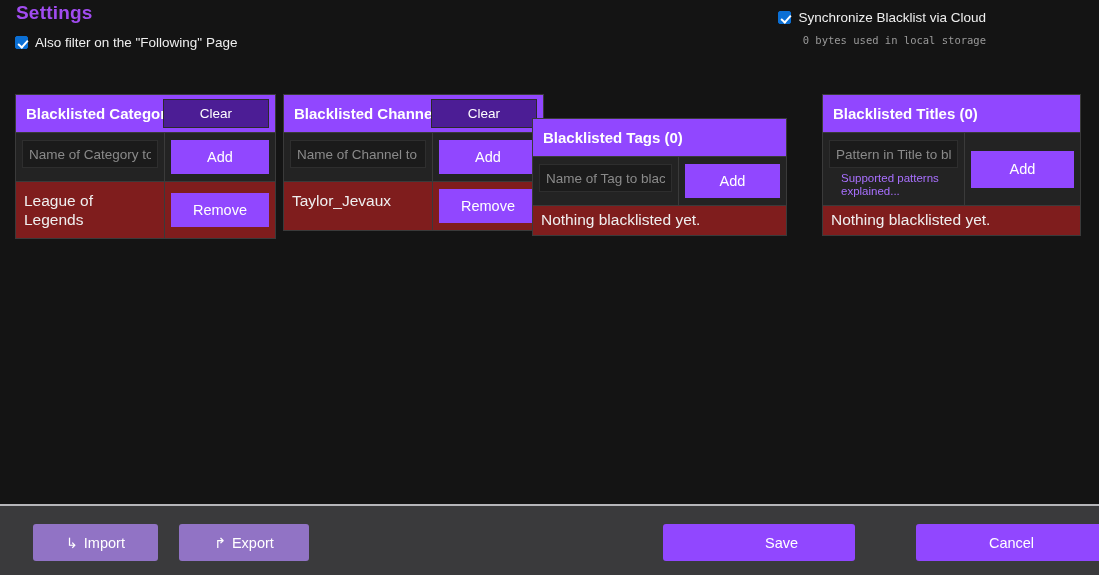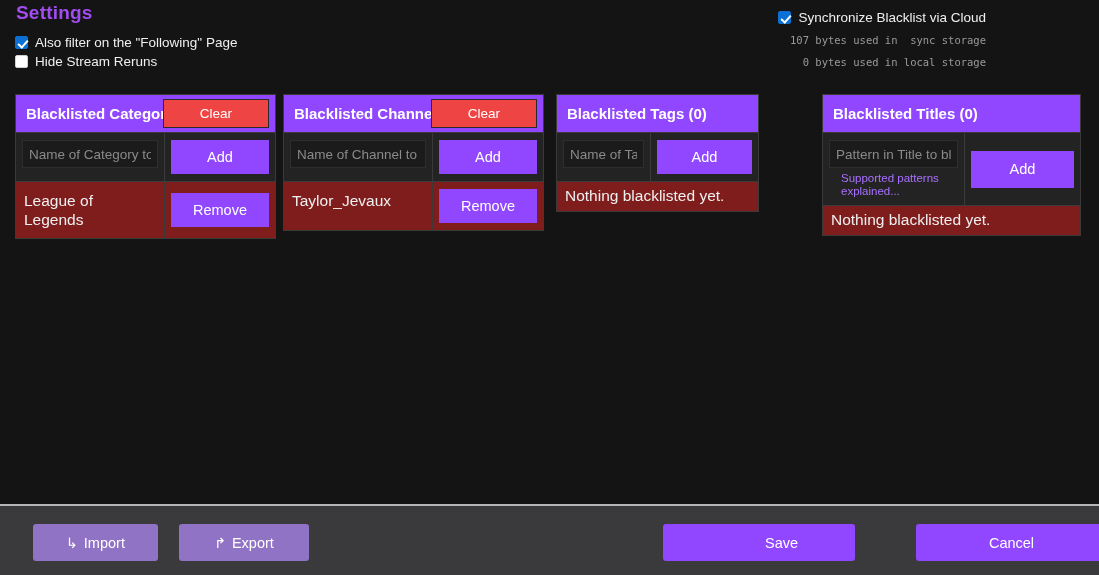--- a/index.html
+++ b/index.html
@@ -50,35 +50,35 @@
   
   .panels { position: absolute; left: 0; top: 94px; width: 1099px; }
 
   .panel {
     position: absolute; top: 0;
     border: 1px solid #3a3a3a;
     background: #121212;
   }
   .panel.p1 { left: 15px;  width: 261px; }
   .panel.p2 { left: 283px; width: 261px; }
-  .panel.p3 { left: 556px; width: 203px; }
+  .panel.p3 { left: 532px; width: 255px; margin-top: 24px; }
   .panel.p4 { left: 822px; width: 259px; }
 
   .phead {
     position: relative; height: 37px; background: #9147ff;
     display: flex; align-items: center; overflow: hidden;
   }
   .phead-title {
     font-size: 15px; font-weight: bold; color: #ffffff;
     margin-left: 10px; white-space: nowrap;
   }
   .clear-btn {
     position: absolute; right: 6px; top: 4px;
     width: 106px; height: 29px;
-    background: #ef4444; border: 1px solid #2b2b2b;
+    background: #4c1d95; border: 1px solid #2b2b2b;
     color: #fff; font-size: 13.5px;
     font-family: "Liberation Sans", sans-serif;
     display: flex; align-items: center; justify-content: center;
     cursor: pointer;
   }
 
   .prow { display: flex; border-top: 1px solid #3a3a3a; }
   .prow.input-row { background: #232323; }
   .prow.list-row  { background: #7f1d1d; }
 
@@ -142,32 +142,27 @@
 
 <div class="top">
 
   <div class="page-title">Settings</div>
 
   <div class="opt-list">
     <div class="opt-row">
       <span class="cbx on"></span>
       <span class="opt-label">Also filter on the "Following" Page</span>
     </div>
-    <div class="opt-row">
-      <span class="cbx off"></span>
-      <span class="opt-label">Hide Stream Reruns</span>
-    </div>
   </div>
 
   <div class="sync-wrap">
     <div class="sync-row">
       <span class="cbx on"></span>
       <span class="sync-label">Synchronize Blacklist via Cloud</span>
     </div>
-    <div class="storage">107 bytes used in  sync storage</div>
     <div class="storage">0 bytes used in local storage</div>
   </div>
 </div>
 
 <div class="panels">
 
   <div class="panel p1">
     <div class="phead">
       <span class="phead-title">Blacklisted Categories (1)</span>
       <div class="clear-btn">Clear</div>

